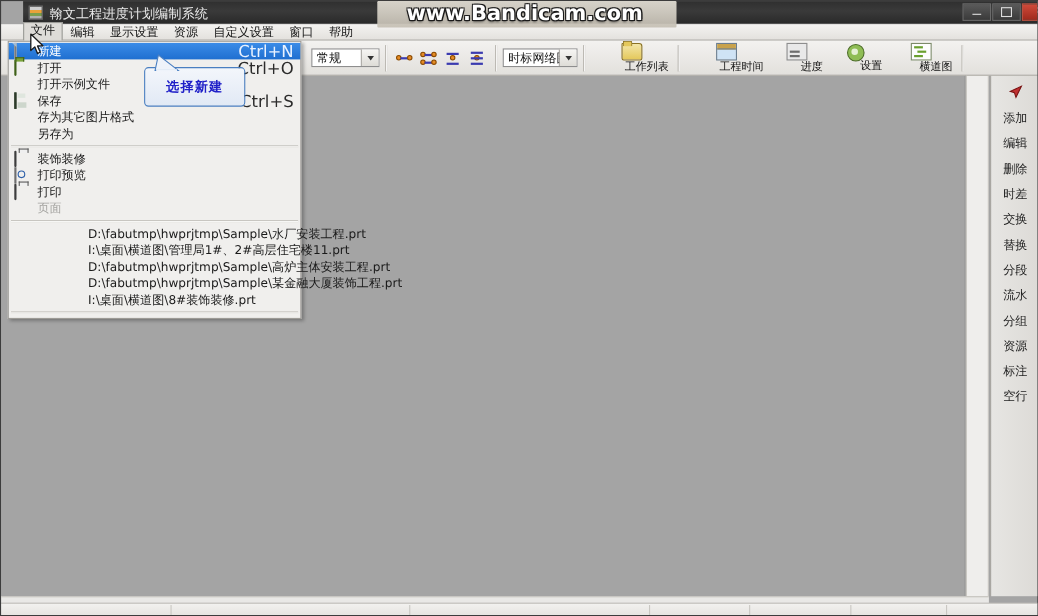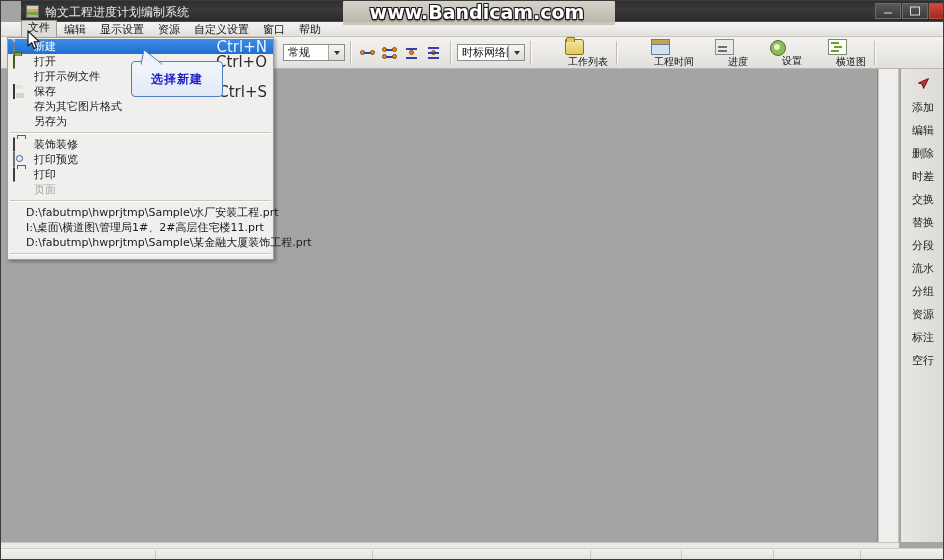--- a/index.html
+++ b/index.html
@@ -409,22 +409,23 @@
   }
   .ic-preview::after {
     content: ""; position: absolute; left: 2px; top: 2px;
     width: 5px; height: 5px; border: 1px solid #2b5ea8; border-radius: 50%;
   }
   .dd-file {
     height: 15px;
     display: flex; align-items: center;
     font-size: 11px;
     color: #1a1a1a;
-    padding-left: 18px;
+    padding-left: 24px;
     white-space: nowrap;
+    margin-left: 48px;
   }
 
   
   .callout {
     position: absolute;
     left: 130px; top: 60px;
     width: 90px; height: 34px;
     background: linear-gradient(to bottom,#f3f6fb,#e1e9f5);
     border: 1px solid #4a7fc1;
     border-radius: 4px;
@@ -689,21 +690,23 @@
     </div>
 
     <div class="dd-item disabled">
       <span>页面</span>
     </div>
 
     <div class="dd-sep"></div>
 
     <div class="dd-file">D:\fabutmp\hwprjtmp\Sample\水厂安装工程.prt</div>
     <div class="dd-file">I:\桌面\横道图\管理局1#、2#高层住宅楼11.prt</div>
+    <div class="dd-file">D:\fabutmp\hwprjtmp\Sample\高炉主体安装工程.prt</div>
     <div class="dd-file">D:\fabutmp\hwprjtmp\Sample\某金融大厦装饰工程.prt</div>
+    <div class="dd-file">I:\桌面\横道图\8#装饰装修.prt</div>
 
     <div class="dd-sep"></div>
 
   </div>
 
   <div class="callout">
     <div class="callout-tail">
       <svg width="26" height="16" viewBox="0 0 26 16">
         <path d="M1 15 L4 1 L22 15 Z" fill="#eef3fa" stroke="#4a7fc1" stroke-width="1"></path>
         <path d="M2 15 L21 15" stroke="#eef3fa" stroke-width="2"></path>

